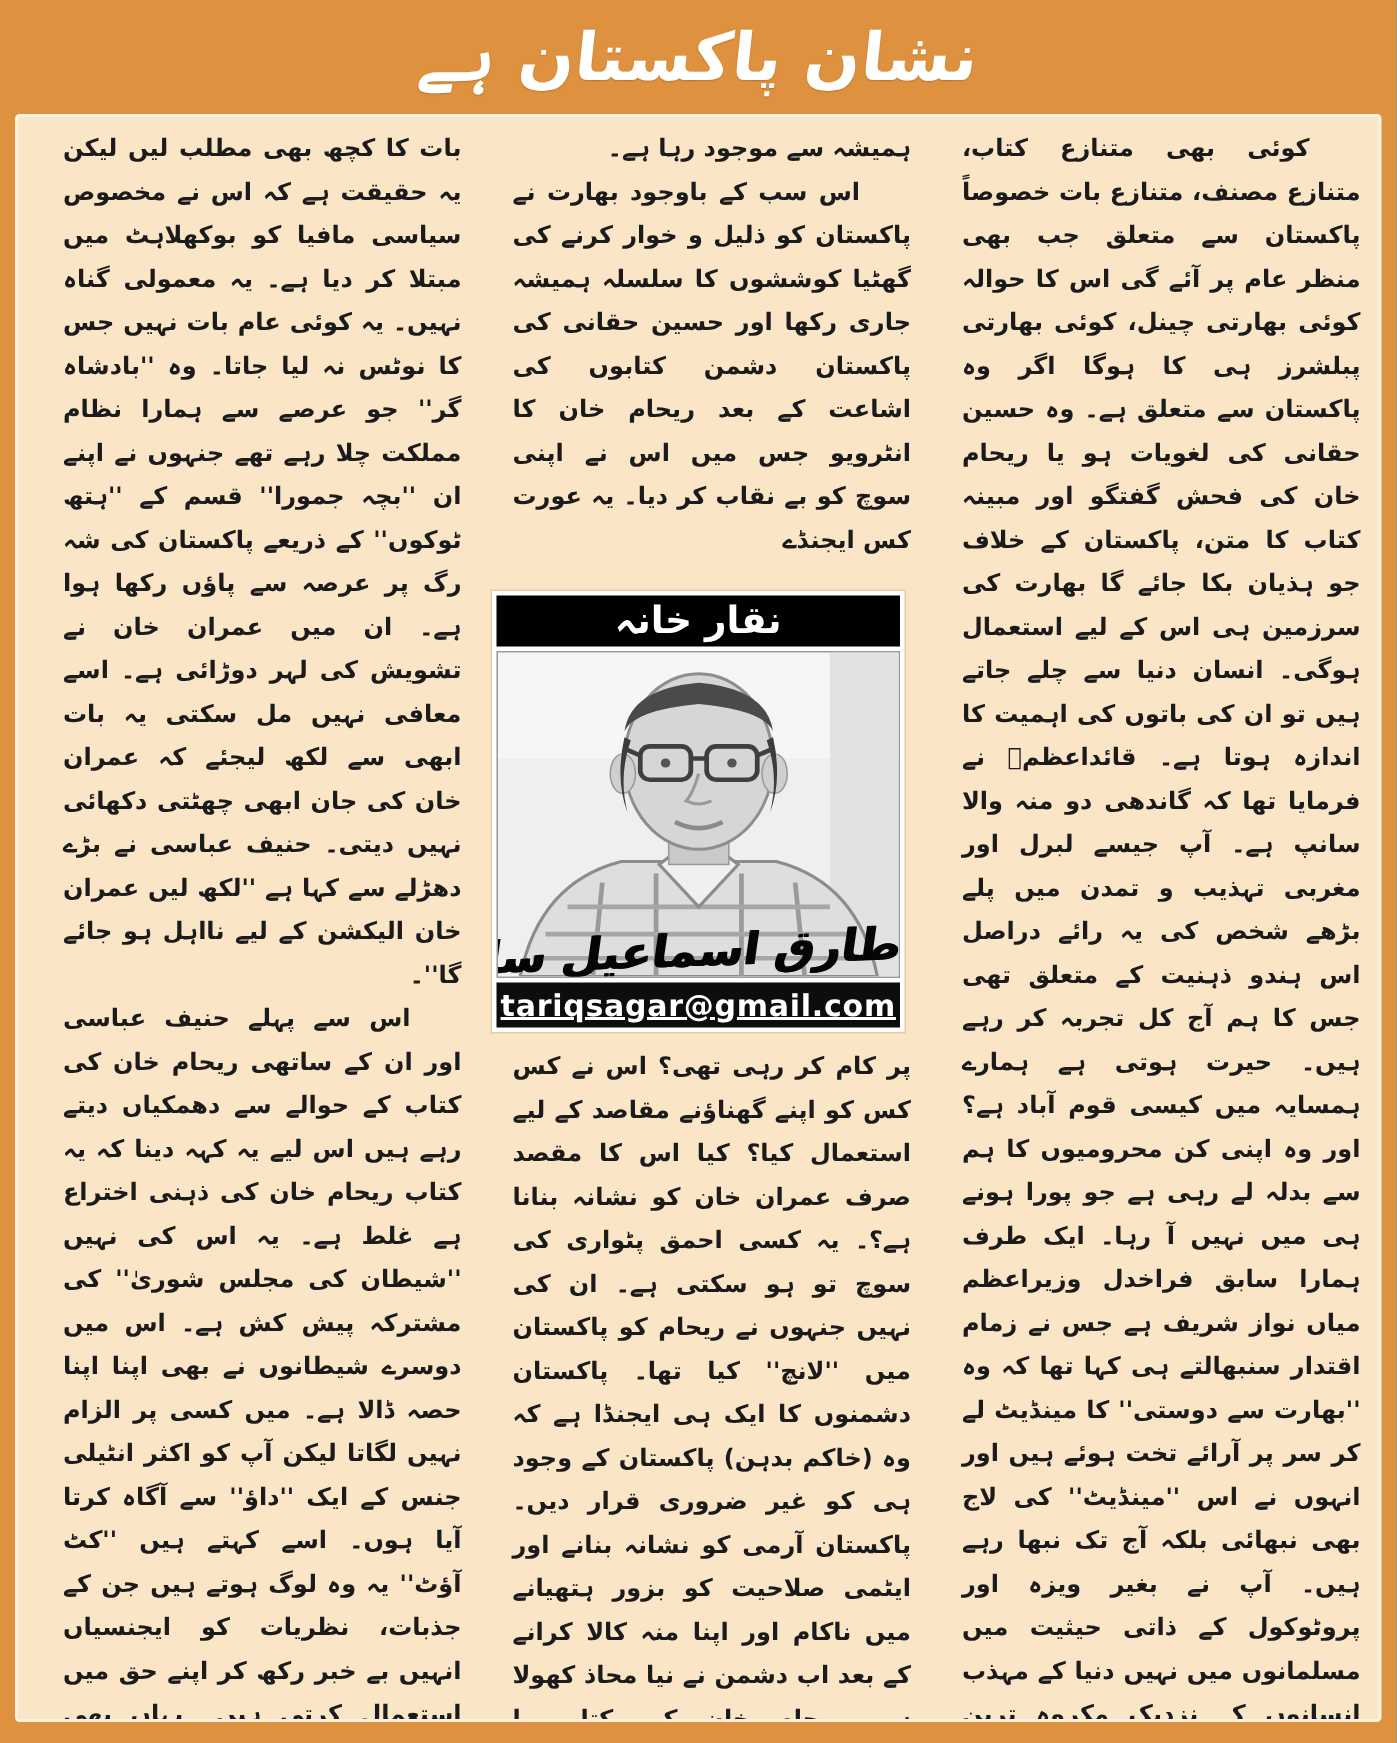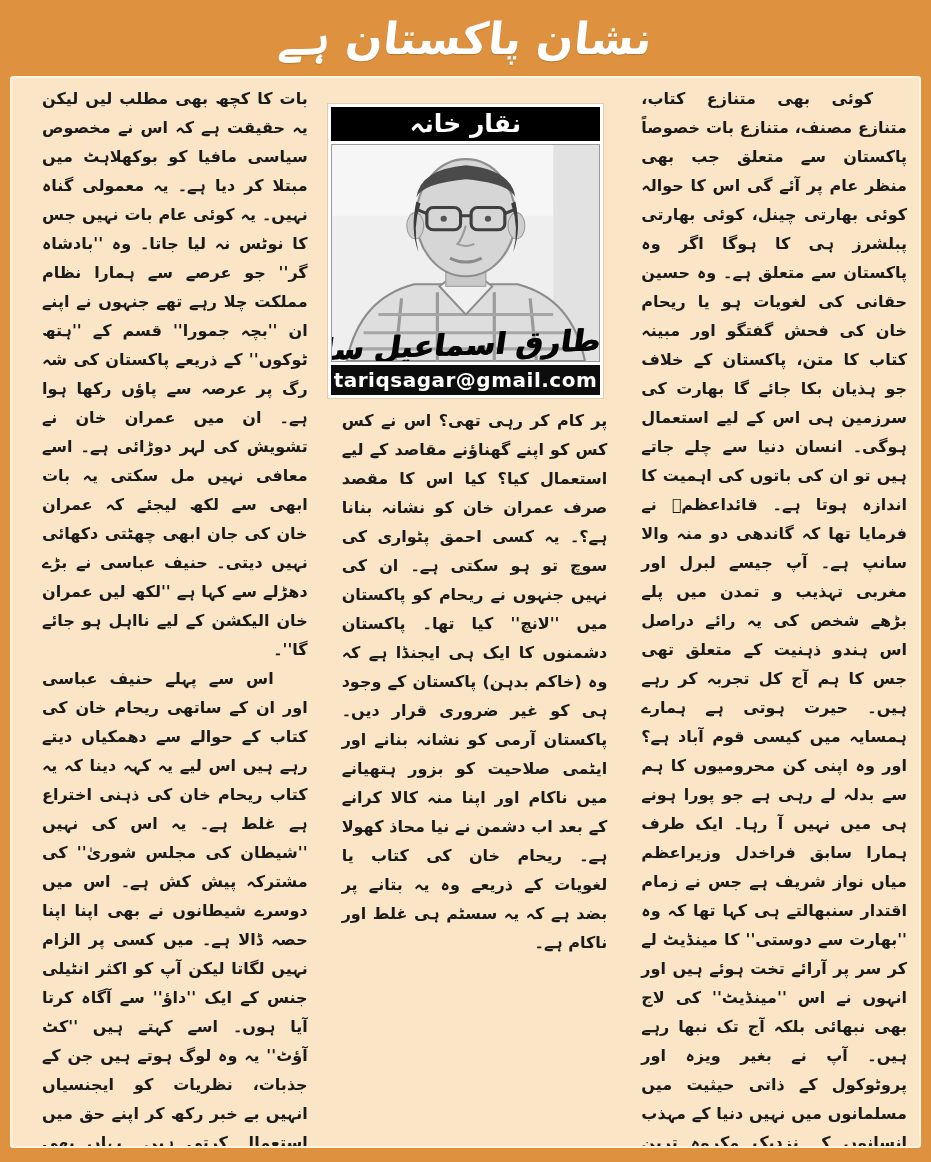--- a/index.html
+++ b/index.html
@@ -90,38 +90,41 @@
     background:#0d0d0d;
     color:#ffffff;
     text-align:center;
     direction:ltr;
     font-size:20px;
     font-weight:bold;
     letter-spacing:.5px;
     line-height:30px;
     height:30px;
     font-family:"DejaVu Sans",sans-serif;
+    text-decoration:underline;
   }
 </style>
 </head>
 <body>
 
 <div class="canvas">
 
   <div class="banner">
     <h1>نشان پاکستان ہے</h1>
   </div>
 
   <div class="content">
 
     <div class="col">
       <p class="indent">کوئی بھی متنازع کتاب، متنازع مصنف، متنازع بات خصوصاً پاکستان سے متعلق جب بھی منظر عام پر آئے گی اس کا حوالہ کوئی بھارتی چینل، کوئی بھارتی پبلشرز ہی کا ہوگا اگر وہ پاکستان سے متعلق ہے۔ وہ حسین حقانی کی لغویات ہو یا ریحام خان کی فحش گفتگو اور مبینہ کتاب کا متن، پاکستان کے خلاف جو ہذیان بکا جائے گا بھارت کی سرزمین ہی اس کے لیے استعمال ہوگی۔ انسان دنیا سے چلے جاتے ہیں تو ان کی باتوں کی اہمیت کا اندازہ ہوتا ہے۔ قائداعظمؒ نے فرمایا تھا کہ گاندھی دو منہ والا سانپ ہے۔ آپ جیسے لبرل اور مغربی تہذیب و تمدن میں پلے بڑھے شخص کی یہ رائے دراصل اس ہندو ذہنیت کے متعلق تھی جس کا ہم آج کل تجربہ کر رہے ہیں۔ حیرت ہوتی ہے ہمارے ہمسایہ میں کیسی قوم آباد ہے؟ اور وہ اپنی کن محرومیوں کا ہم سے بدلہ لے رہی ہے جو پورا ہونے ہی میں نہیں آ رہا۔ ایک طرف ہمارا سابق فراخدل وزیراعظم میاں نواز شریف ہے جس نے زمام اقتدار سنبھالتے ہی کہا تھا کہ وہ ''بھارت سے دوستی'' کا مینڈیٹ لے کر سر پر آرائے تخت ہوئے ہیں اور انہوں نے اس ''مینڈیٹ'' کی لاج بھی نبھائی بلکہ آج تک نبھا رہے ہیں۔ آپ نے بغیر ویزہ اور پروٹوکول کے ذاتی حیثیت میں مسلمانوں میں نہیں دنیا کے مہذب انسانوں کے نزدیک مکروہ ترین شخص نریندر مودی کو اپنا ذاتی مہمان بنایا اس کے پہلو میں موجود پاکستان کو (خاکم بدہن) صفحہ ہستی سے مٹا دینے کا عزم رکھنے والے اس کے سکیورٹی ایڈوائزر کو کھلی بانہوں سے خوش آمدید کہا۔ سیفما کے اجلاس میں قائداعظم اور علامہ اقبال کے دو قومی نظریے کی دھجیاں اڑاتے ہوئے محض ''آلو گوشت'' کو قدر مشترک قرار دے کر دونوں ملکوں کے درمیان موجود سرحدی لکیر کو صرف ''علامتی لکیر'' قرار دیا اور اس پر خوب داد بھی سمیٹی کہ پاکستان میں نمک حرام اور بے غیرت برگیڈ</p>
     </div>
 
     <div class="col">
+      <p>ہمیشہ سے موجود رہا ہے۔</p>
+      <p class="indent">اس سب کے باوجود بھارت نے پاکستان کو ذلیل و خوار کرنے کی گھٹیا کوششوں کا سلسلہ ہمیشہ جاری رکھا اور حسین حقانی کی پاکستان دشمن کتابوں کی اشاعت کے بعد ریحام خان کا انٹرویو جس میں اس نے اپنی سوچ کو بے نقاب کر دیا۔ یہ عورت کس ایجنڈے</p>
 
       <div class="author-block">
         <div class="col-title">نقار خانہ</div>
 
         <div class="photo">
           <svg viewBox="0 0 254 214" preserveAspectRatio="none">
             <rect x="0" y="0" width="254" height="214" fill="#efefef"></rect>
             <rect x="0" y="0" width="254" height="70" fill="#f6f6f6"></rect>
             <rect x="210" y="0" width="44" height="214" fill="#e2e2e2"></rect>
 

